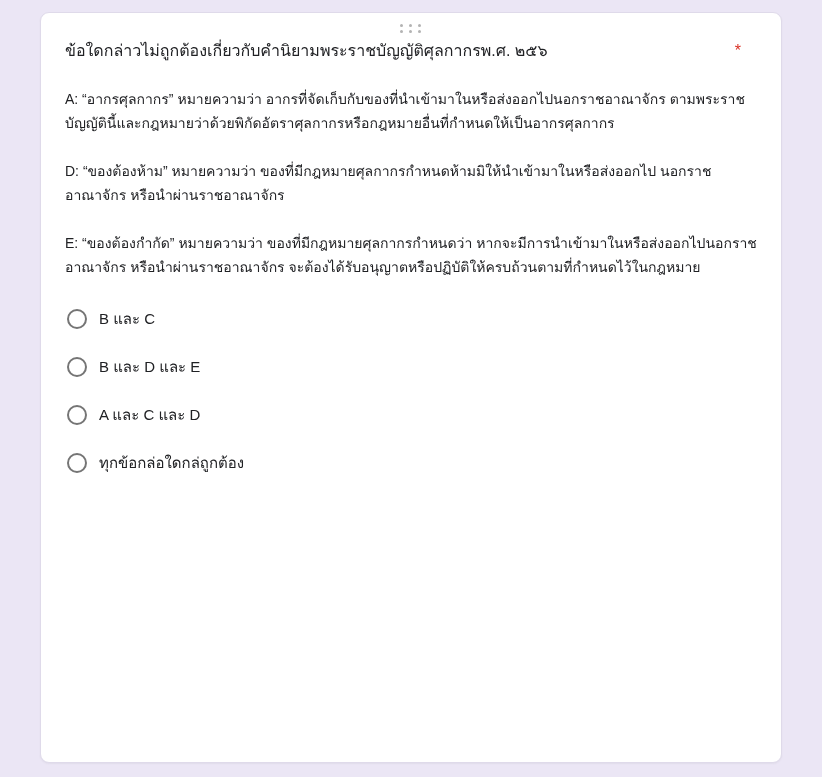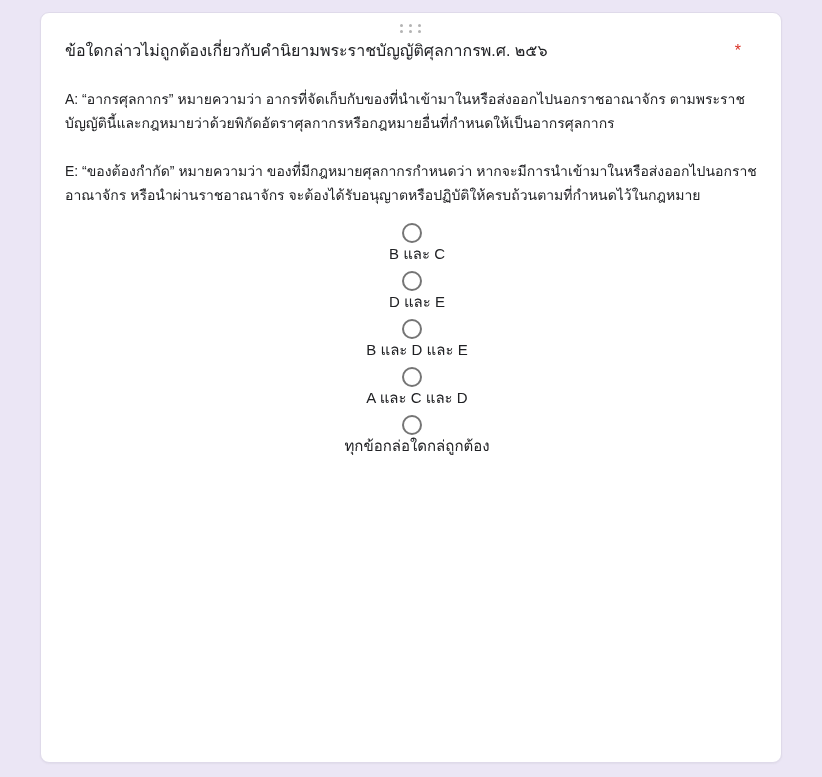--- a/index.html
+++ b/index.html
@@ -67,21 +67,20 @@
     max-width: 700px;
     word-break: break-word;
   }
   .paragraph:last-child { margin-bottom: 16px; }
   .options { margin-top: 2px; }
   .option-row {
     display: flex;
     align-items: center;
     height: 48px;
     cursor: pointer;
-    flex-direction: column;
   }
   .radio-circle {
     flex: 0 0 auto;
     width: 20px; height: 20px;
     border: 2px solid #757575;
     border-radius: 50%;
     background: #ffffff;
     margin-left: 2px;
   }
   .option-label {
@@ -106,31 +105,28 @@
       <span class="dot"></span>
     </div>
 
     <div class="title-row">
       <div class="question-title">ข้อใดกล่าวไม่ถูกต้องเกี่ยวกับคำนิยามพระราชบัญญัติศุลกากรพ.ศ. ๒๕๖</div>
       <span class="required-marker">*</span>
     </div>
 
     <div class="paragraphs">
       <div class="paragraph">A: “อากรศุลกากร” หมายความว่า อากรที่จัดเก็บกับของที่นำเข้ามาในหรือส่งออกไปนอกราชอาณาจักร ตามพระราชบัญญัตินี้และกฎหมายว่าด้วยพิกัดอัตราศุลกากรหรือกฎหมายอื่นที่กำหนดให้เป็นอากรศุลกากร</div>
+      <div class="paragraph">D: “ของต้องห้าม” หมายความว่า ของที่มีกฎหมายศุลกากรกำหนดห้ามมิให้นำเข้ามาในหรือส่งออกไป นอกราชอาณาจักร หรือนำผ่านราชอาณาจักร</div>
       <div class="paragraph">E: “ของต้องกำกัด” หมายความว่า ของที่มีกฎหมายศุลกากรกำหนดว่า หากจะมีการนำเข้ามาในหรือส่งออกไปนอกราชอาณาจักร หรือนำผ่านราชอาณาจักร จะต้องได้รับอนุญาตหรือปฏิบัติให้ครบถ้วนตามที่กำหนดไว้ในกฎหมาย</div>
     </div>
 
     <div class="options">
       <div class="option-row">
         <span class="radio-circle"></span>
         <span class="option-label">B และ C</span>
-      </div>
-      <div class="option-row">
-        <span class="radio-circle"></span>
-        <span class="option-label">D และ E</span>
       </div>
       <div class="option-row">
         <span class="radio-circle"></span>
         <span class="option-label">B และ D และ E</span>
       </div>
       <div class="option-row">
         <span class="radio-circle"></span>
         <span class="option-label">A และ C และ D</span>
       </div>
       <div class="option-row">

